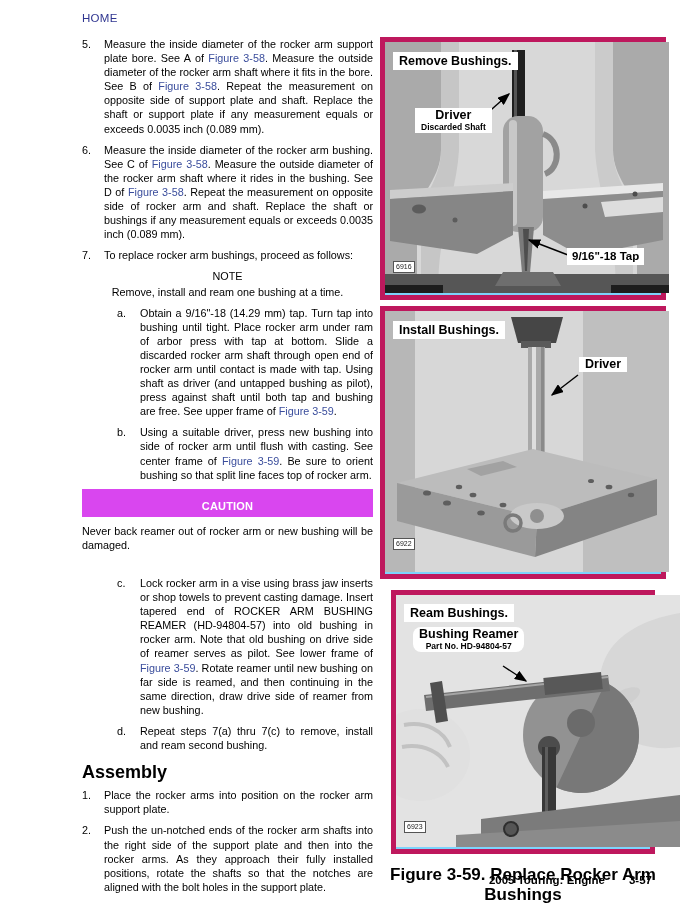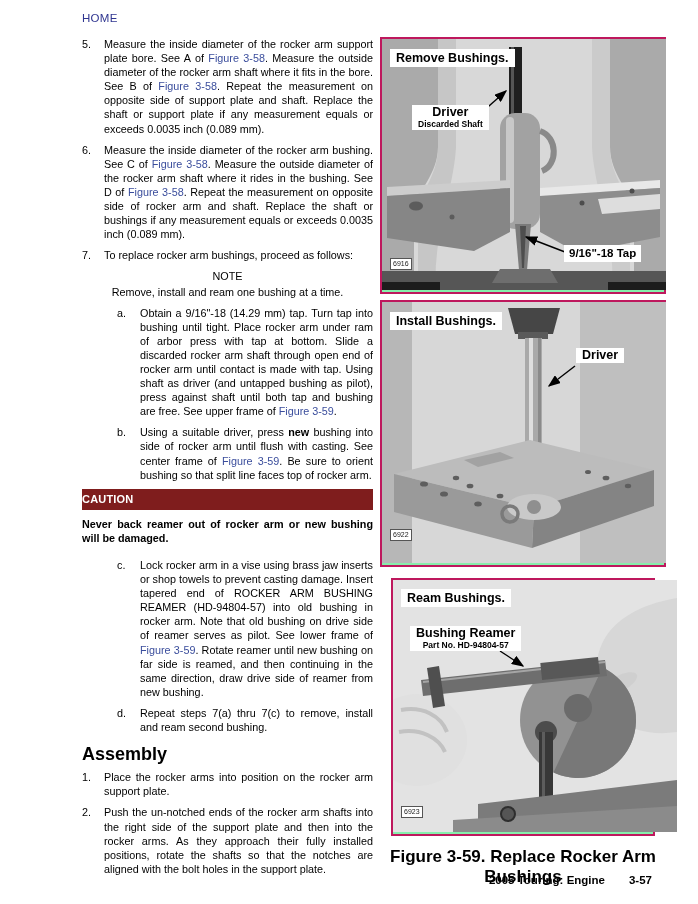--- a/index.html
+++ b/index.html
@@ -15,30 +15,30 @@
   .text-col{
     position:absolute;left:82px;top:37px;width:291px;
     font-size:10.8px;line-height:14.1px;text-align:justify;
   }
   .li{position:relative;padding-left:22px;margin-bottom:7px;}
   .li .num{position:absolute;left:0;top:0;}
   .li.sub{margin-left:35px;padding-left:23px;}
   .note-head{text-align:center;margin:3px 0 1px;}
   .note-body{text-align:center;margin-bottom:7px;}
   .caution-bar{
-    background:#7f1d1d;color:#fff;font-weight:bold;text-align:left;
-    font-size:11px;padding:3px 0 4px;margin:3px 0 7px;letter-spacing:.2px;
-  }
-  .caution-text{font-weight:bold;margin-bottom:13px;text-align:justify;}
+    background:#d946ef;color:#fff;font-weight:bold;text-align:center;
+    font-size:11px;padding:10px 0 4px;margin:3px 0 7px;letter-spacing:.2px;
+  }
+  .caution-text{font-weight:normal;margin-bottom:24px;text-align:justify;}
   .section-head{font-size:18px;font-weight:bold;margin:13px 0 9px;text-align:left;}
   .ref-link{color:#3a4d9c;}
-  .bold{font-weight:bold;margin-top:21px;}
+  .bold{font-weight:normal;margin-top:21px;}
   
   .fig-col{position:absolute;left:380px;top:37px;width:286px;}
-  .panel{position:relative;border:2px solid #be185d;margin-bottom:6px;background:#86efac;}
+  .panel{position:relative;border:5px solid #be185d;margin-bottom:6px;background:#7dd3fc;}
   .panel svg{display:block;width:284px;}
   .p1{height:253px;} .p2{height:263px;} .p3{height:254px;}
   .fig-title{
     position:absolute;background:#fff;font-weight:bold;font-size:12.5px;
     padding:2px 6px;white-space:nowrap;
   }
   .callout{
     position:absolute;background:#fff;font-weight:bold;text-align:center;
     padding:1px 6px;white-space:nowrap;font-size:12.5px;line-height:13px;
   }
@@ -245,21 +245,21 @@
         <rect x="146" y="152" width="14" height="100" fill="#383838"></rect>
         <rect x="149" y="152" width="3" height="100" fill="#5d5d5d"></rect>
 
         <polygon points="85,224 284,200 284,252 85,252" fill="#7b7b7b"></polygon>
         <polygon points="60,240 284,226 284,252 60,252" fill="#8b8b8b"></polygon>
         <circle cx="115" cy="234" r="7" fill="#555" stroke="#2e2e2e" stroke-width="2"></circle>
 
         <line x1="107" y1="71" x2="130" y2="86" stroke="#000" stroke-width="1.4" marker-end="url(#m3)"></line>
       </svg>
       <div class="fig-title" style="left:8px;top:9px;">Ream Bushings.</div>
-      <div class="callout" style="left:17px;top:46px;">
+      <div class="callout" style="left:17px;top:32px;border-radius:8px;">
         <span>Bushing Reamer</span>
         <span class="sub">Part No. HD-94804-57</span>
       </div>
       <div class="photo-id" style="left:8px;top:226px;">6923</div>
     </figure>
 
     <div class="fig-caption">Figure 3-59. Replace Rocker Arm Bushings</div>
   </div>
 
   <div class="footer">

